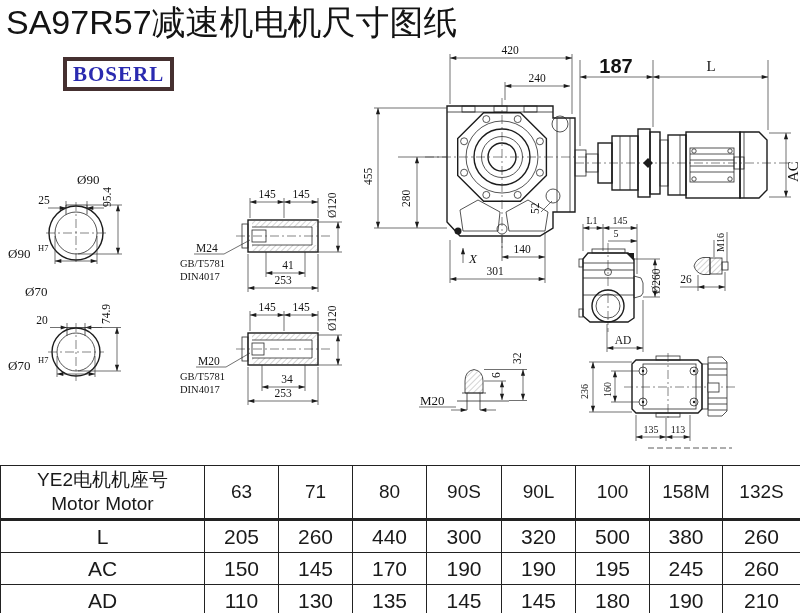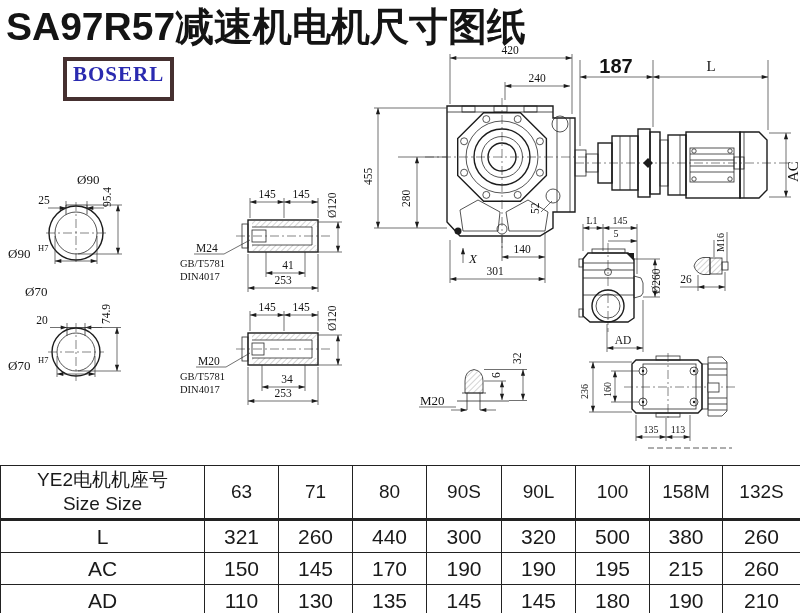--- a/index.html
+++ b/index.html
@@ -1,21 +1,21 @@
 <!DOCTYPE html>
 <html><head>
 <meta charset="utf-8">
 <style>
   html,body{margin:0;padding:0;background:#fff;}
   .page{position:relative;width:800px;height:613px;background:#fff;overflow:hidden;
         font-family:"Liberation Sans",sans-serif;color:#111;}
-  .title{position:absolute;top:0px;left:6px;font-size:39px;font-weight:bold;
+  .title{position:absolute;top:0px;left:6px;font-size:34px;font-weight:normal;
          letter-spacing:0px;color:#141414;white-space:nowrap;}
   .logo{position:absolute;top:57px;left:63px;border:3px solid #453030;
-        box-shadow:inset 0 0 0 1px #453030;background:#fff;padding:2px 7px 11px 7px;}
+        box-shadow:inset 0 0 0 1px #453030;background:#fff;padding:2px 7px 1px 7px;}
   .logo span{font-family:"Liberation Serif",serif;font-weight:bold;font-size:21px;color:#2a2ab0;letter-spacing:1px;}
   svg.draw{position:absolute;top:0;left:0;}
   svg .o{fill:none;stroke:#1c1c1c;stroke-width:1.4;}
   svg .t{fill:none;stroke:#2a2a2a;stroke-width:0.8;}
   svg .d{fill:none;stroke:#333;stroke-width:0.7;}
   svg .cl{fill:none;stroke:#333;stroke-width:0.6;stroke-dasharray:9 3 2 3;}
   svg .dash{fill:none;stroke:#333;stroke-width:0.8;stroke-dasharray:6 3;}
   svg text{fill:#141414;font-family:"Liberation Serif",serif;font-size:11.5px;}
   svg text.mid{text-anchor:middle;}
   svg text.md{font-size:13px;}
@@ -407,51 +407,51 @@
       <col style="width:75px">
         <col style="width:74px">
         <col style="width:74px">
         <col style="width:73px">
       <col style="width:78px">
     </colgroup>
     <tbody>
         <tr class="hd">
       <th>
         <div>YE2电机机座号</div>
-        <div>Size Size</div>
+        <div>Motor Motor</div>
       </th>
       <th>63</th>
       <th>71</th>
       <th>80</th>
       <th>90S</th>
       <th>90L</th>
       <th>100</th>
       <th>158M</th>
       <th>132S</th>
     </tr>
     <tr class="rw">
       <td>L</td>
-      <td>321</td>
+      <td>205</td>
       <td>260</td>
       <td>440</td>
       <td>300</td>
       <td>320</td>
       <td>500</td>
       <td>380</td>
       <td>260</td>
     </tr>
     <tr class="rw">
       <td>AC</td>
       <td>150</td>
       <td>145</td>
       <td>170</td>
       <td>190</td>
       <td>190</td>
       <td>195</td>
-      <td>215</td>
+      <td>245</td>
       <td>260</td>
     </tr>
     <tr class="rw">
       <td>AD</td>
       <td>110</td>
       <td>130</td>
       <td>135</td>
       <td>145</td>
       <td>145</td>
       <td>180</td>

